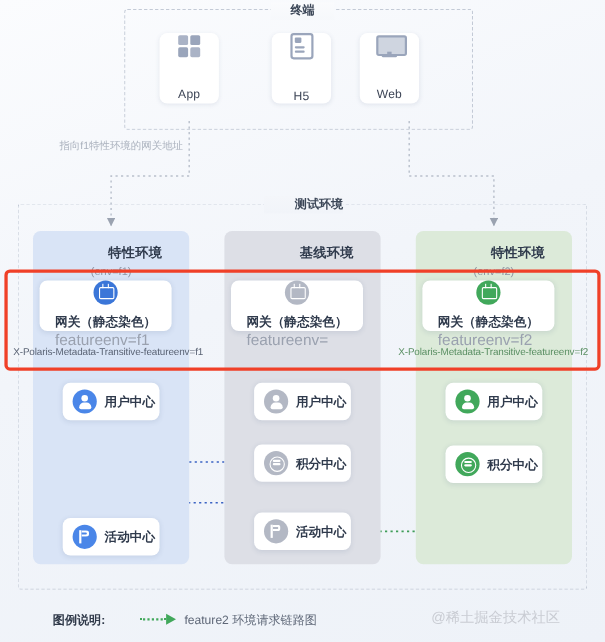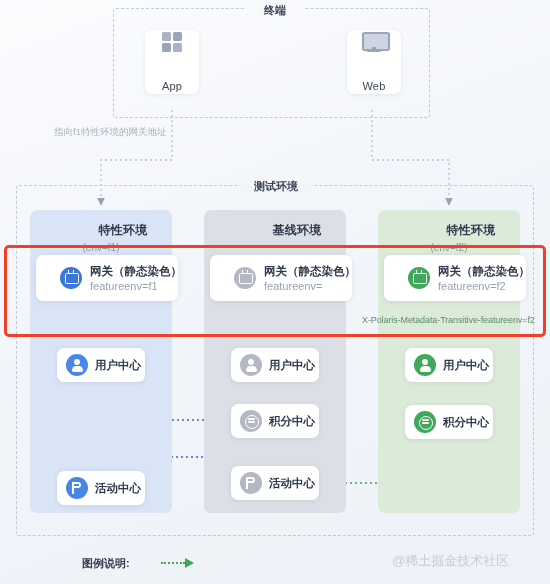--- a/index.html
+++ b/index.html
@@ -42,43 +42,43 @@
   .ic-web .scr{position:absolute;left:0;top:0;width:24px;height:15px;border:2px solid #9aa5bb;border-radius:2.5px;background:#cfd5e0;}
   .ic-web .stand{position:absolute;left:10px;top:15px;width:4px;height:3px;background:#9aa5bb;}
   .ic-web .base{position:absolute;left:5px;top:18px;width:14px;height:2px;background:#9aa5bb;border-radius:1px;}
 
   
   #test-box{
     left:16px;top:185px;width:518px;height:351px;
     border:1px dashed #c3cad6;border-radius:3px;
   }
   #test-title{
-    left:240px;top:178px;width:72px;height:16px;text-align:center;
+    left:240px;top:178px;width:72px;height:16px;text-align:right;
     font-size:11px;font-weight:bold;color:#3b4657;line-height:16px;
     background:linear-gradient(180deg,#f4f6fa,#f1f4f9);
   }
 
   
   .env-col{width:142px;top:210px;height:303px;border-radius:7px;}
   #env-f1{left:30px;background:#d9e4f6;}
   #env-base{left:204px;background:#dddfe6;}
   #env-f2{left:378px;background:#dcead9;}
   .env-head{position:absolute;left:0;top:12px;width:100%;text-align:center;}
   .env-name{font-size:12px;font-weight:bold;color:#2f3a4c;letter-spacing:.3px;padding-left:44px;}
   .env-sub{font-size:10px;color:#8d94a3;margin-top:3px;}
 
   
   .card{
     background:#fff;border-radius:7px;box-shadow:0 1px 5px rgba(60,80,120,.12);
     display:flex;align-items:center;box-sizing:border-box;
   }
-  .gw-card{width:142px;height:46px;padding:0 24px;gap:8px;}
+  .gw-card{width:120px;height:46px;padding:0 6px;gap:8px;flex-direction:column;}
   .gw-texts{display:flex;flex-direction:column;justify-content:center;gap:1px;}
   .gw-title{font-size:11.5px;font-weight:bold;color:#2f3a4c;white-space:nowrap;}
-  .gw-sub{font-size:11px;color:#9aa1af;white-space:nowrap;}
+  .gw-sub{font-size:14px;color:#9aa1af;white-space:nowrap;}
   .svc-card{width:88px;height:34px;padding:0 9px;gap:7px;}
   .svc-label{font-size:11.5px;font-weight:bold;color:#2f3a4c;white-space:nowrap;}
 
   
   .cicon{width:22px;height:22px;border-radius:50%;flex:0 0 22px;position:relative;}
   .cicon.blue{background:#3b76d8;}
   .cicon.gray{background:#b3b8c4;}
   .cicon.green{background:#41a85b;}
   .cicon.blue.soft{background:#4a86e8;}
   
@@ -107,21 +107,21 @@
 
   
   .anno{font-size:9.5px;color:#aab1bd;white-space:nowrap;}
   #anno-f1{left:54px;top:126px;}
   #anno-f2{left:368px;top:126px;}
 
   
   #red-box{left:4px;top:245px;width:542px;height:92px;border:3px solid #f04028;border-radius:5px;}
 
   
-  #legend{left:0;top:548px;width:550px;height:30px;display:flex;align-items:center;padding-left:82px;box-sizing:border-box;gap:5px;}
+  #legend{left:0;top:548px;width:550px;height:30px;display:flex;align-items:center;padding-left:48px;box-sizing:border-box;gap:5px;}
   #legend-title{font-size:11px;font-weight:bold;color:#303a4a;margin-right:26px;}
   .leg-item{display:flex;align-items:center;gap:7px;margin-right:34px;}
   .leg-text{font-size:11px;color:#5f6878;}
   .leg-arrow{width:34px;height:10px;position:relative;}
   .leg-arrow .ln{position:absolute;left:0;top:4px;width:24px;height:0;border-top:2px dotted currentColor;}
   .leg-arrow .hd{position:absolute;left:24px;top:0;width:0;height:0;
      border-left:9px solid currentColor;border-top:5px solid transparent;border-bottom:5px solid transparent;}
   #watermark{left:392px;top:552px;font-size:13px;color:#c9ccd3;white-space:nowrap;}
 
   svg.wires{position:absolute;left:0;top:0;width:550px;height:584px;pointer-events:none;}
@@ -169,22 +169,26 @@
   <div class="abs term-card" style="left:145px;top:30px;">
     <div class="ic-app">
         <i></i>
         <i></i>
         <i></i>
         <i></i>
       </div>
     <div class="term-label">App</div>
   </div>
 
-
-  <div class="abs term-card" style="left:347px;top:30px;">
+  <div class="abs term-card" style="left:247px;top:30px;">
+    <div class="ic-h5"></div>
+    <div class="term-label">H5</div>
+  </div>
+
+  <div class="abs term-card" style="left:327px;top:30px;">
     <div class="ic-web">
       <div class="scr"></div>
         <div class="stand"></div>
         <div class="base"></div>
     </div>
     <div class="term-label">Web</div>
   </div>
 
   <div class="abs anno" id="anno-f1">指向f1特性环境的网关地址</div>
 
@@ -197,20 +201,21 @@
       <div class="env-sub">(env=f1)</div>
     </div>
   </div>
   <div class="abs card gw-card" style="left:36px;top:255px;">
     <div class="cicon blue g-gw"></div>
     <div class="gw-texts">
       <div class="gw-title">网关（静态染色）</div>
       <div class="gw-sub">featureenv=f1</div>
     </div>
   </div>
+  <div class="abs trans-label" id="trans-f1">X-Polaris-Metadata-Transitive-featureenv=f1</div>
   <div class="abs card svc-card" style="left:57px;top:348px;">
     <div class="cicon blue soft g-user"></div>
     <div class="svc-label">用户中心</div>
   </div>
   <div class="abs card svc-card" style="left:57px;top:471px;">
     <div class="cicon blue soft g-act"></div>
     <div class="svc-label">活动中心</div>
   </div>
 
   <div class="abs env-col" id="env-base">
@@ -264,18 +269,19 @@
 
   <div class="abs" id="red-box"></div>
 
   <div class="abs" id="legend">
     <div id="legend-title">图例说明:</div>
     <div class="leg-item">
       <span class="leg-arrow" style="color:#41a85b;">
         <span class="ln"></span>
           <span class="hd"></span>
       </span>
+      <span class="leg-text">feature2 环境请求链路图</span>
     </div>
   </div>
 
   <div class="abs" id="watermark">@稀土掘金技术社区</div>
 
 </div>
 
 </body></html>

